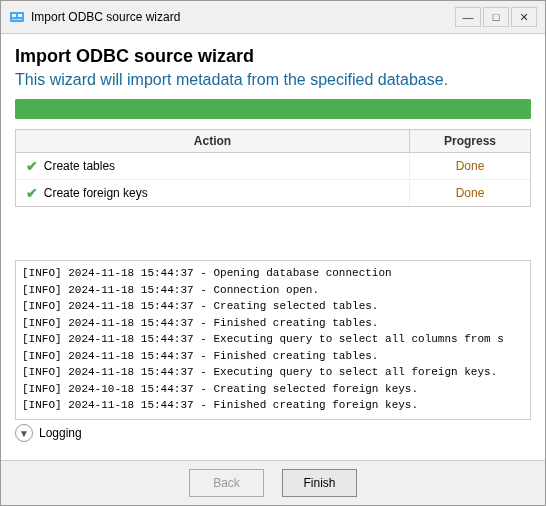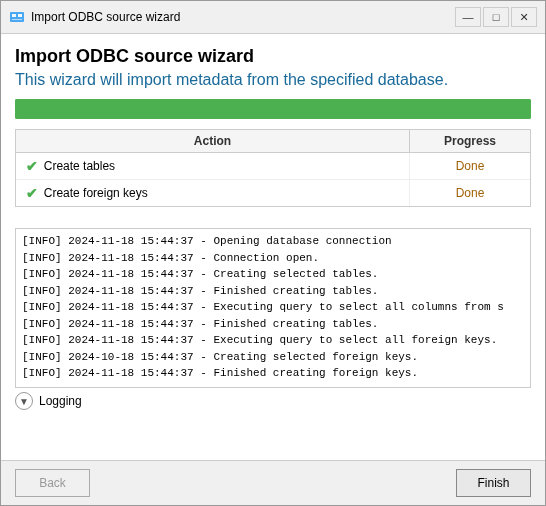--- a/index.html
+++ b/index.html
@@ -141,20 +141,21 @@
       background: #fff;
       height: 160px;
       overflow-y: auto;
       overflow-x: auto;
       padding: 4px 6px;
       font-family: 'Courier New', monospace;
       font-size: 11px;
       color: #000;
       line-height: 1.5;
       flex-shrink: 0;
+      margin-top: 32px;
     }
     .log-line {
       white-space: nowrap;
     }
 
     .logging-toggle {
       display: flex;
       align-items: center;
       gap: 6px;
       padding: 4px 0;
@@ -171,21 +172,21 @@
       align-items: center;
       justify-content: center;
       font-size: 10px;
       color: #555;
     }
 
     .footer {
       border-top: 1px solid #ccc;
       padding: 8px 14px;
       display: flex;
-      justify-content: space-between;
+      justify-content: center;
       gap: 18px;
       background: #f0f0f0;
     }
     .btn {
       min-width: 75px;
       height: 28px;
       padding: 0 12px;
       font-size: 12px;
       border: 1px solid #aaa;
       background: #f0f0f0;

